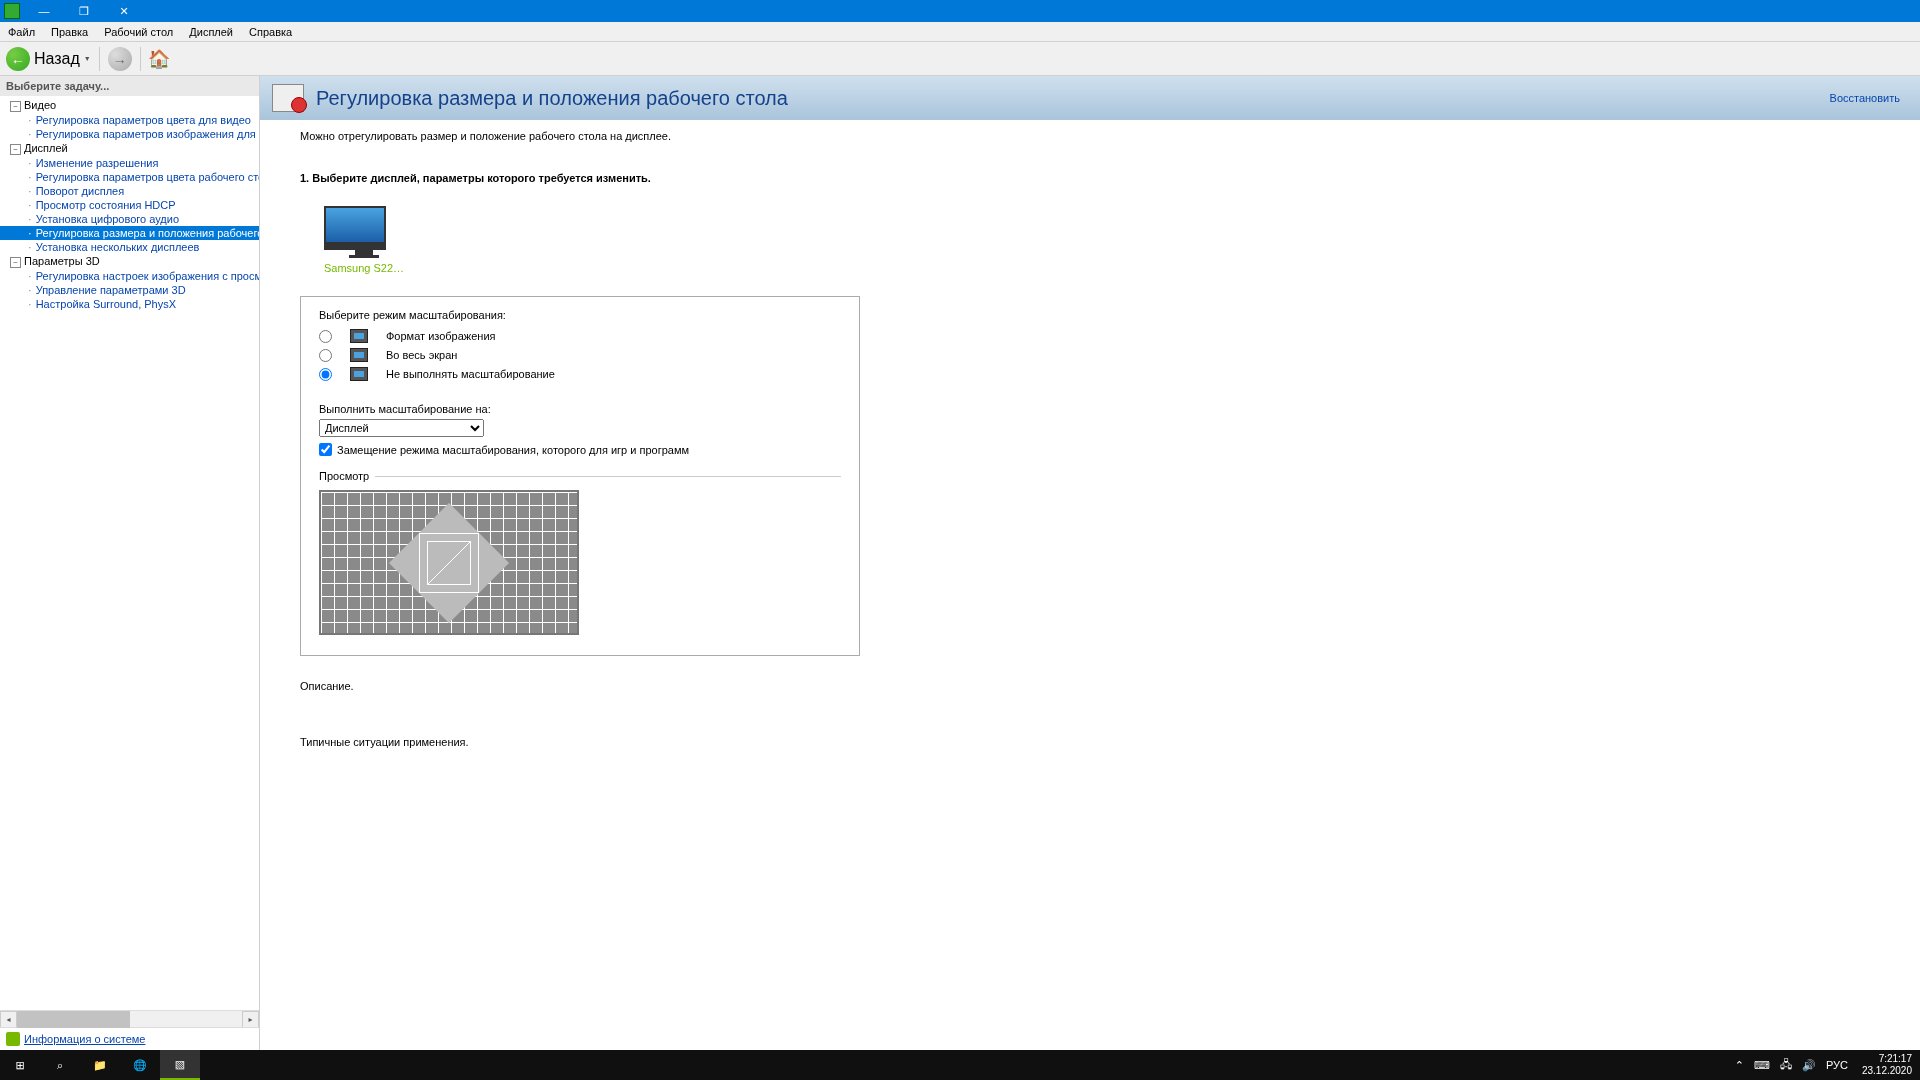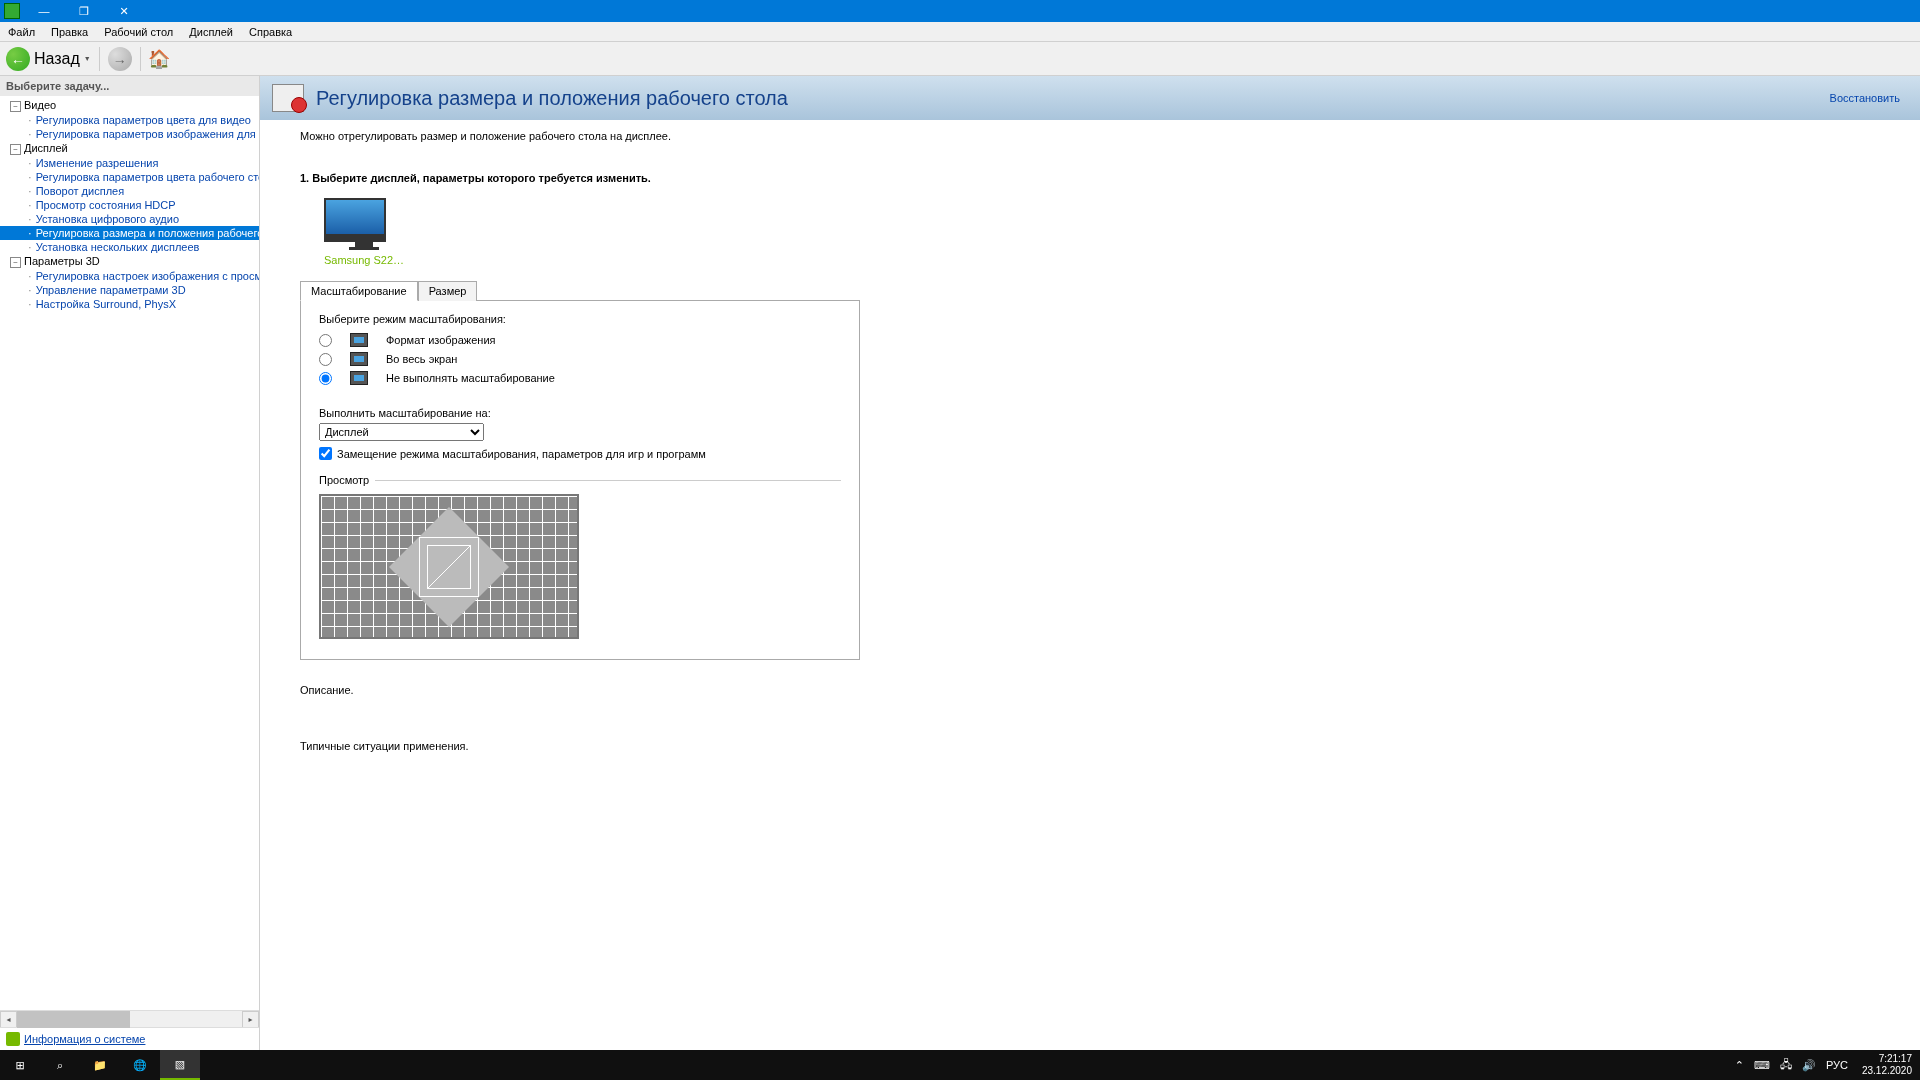--- a/index.html
+++ b/index.html
@@ -51,21 +51,21 @@
 .main { flex: 1; display: flex; flex-direction: column; overflow: hidden; }
 .page-hdr { height: 44px; background: linear-gradient(#cfe0ee, #a9c4db); display: flex; align-items: center; padding: 0 12px; gap: 12px; }
 .page-hdr-icon { width: 32px; height: 28px; background: #efefef; border: 1px solid #888; position: relative; }
 .page-hdr-icon::after { content:""; position:absolute; bottom:-2px; right:-4px; width:14px; height:14px; background:#d33; border-radius:50%; border:1px solid #900;}
 .page-title { color: #15428b; font-size: 20px; font-weight: 400; flex: 1; }
 .page-restore { color: #0645ad; font-size: 11px; padding-right: 8px; }
 .content { flex: 1; overflow: auto; padding: 10px 40px 20px 40px; font-size: 11px; color: #000; }
 .intro { margin-bottom: 30px; }
 .step-hdr { font-weight: 700; margin: 16px 0 10px 0; }
 
-.monitor-tile { display: inline-block; text-align: right; margin: 4px 24px; }
+.monitor-tile { display: inline-block; text-align: right; margin: 12px 24px; }
 .monitor-img { width: 62px; height: 44px; background: linear-gradient(#4aa3e0,#1b5fa8); border: 2px solid #333; border-bottom: 8px solid #333; position: relative; }
 .monitor-stand { width: 18px; height: 5px; background: #333; margin: 0 auto; }
 .monitor-stand2 { width: 30px; height: 3px; background: #333; margin: 0 auto; }
 .monitor-label { color: #76b900; font-size: 11px; margin-top: 4px; }
 
 .tabs { margin-top: 10px; }
 .tab-row { display: flex; }
 .tab { border: 1px solid #aaa; border-bottom: none; padding: 3px 10px; font-size: 11px; background: #fff; position: relative; top: 1px; }
 .tab.active { background: #fff; z-index: 2; border-bottom: 1px solid #fff;}
 .tab.inactive { background: #f3f3f3; }
@@ -188,24 +188,20 @@
 
       <div class="step-hdr">1. Выберите дисплей, параметры которого требуется изменить.</div>
       <div class="monitor-tile">
         <div class="monitor-img"></div>
         <div class="monitor-stand"></div><div class="monitor-stand2"></div>
         <div class="monitor-label">Samsung S22…</div>
       </div>
 
 
       <div class="tabs">
-        <div class="tab-row">
-          <div class="tab active">Масштабирование</div>
-          <div class="tab inactive">Размер</div>
-        </div>
         <div class="tab-body">
           <div class="opt-label">Выберите режим масштабирования:</div>
 
           <label class="radio-row">
             <input type="radio" name="scale" style="">
               <span class="scale-icon"></span>
             <span>Формат изображения</span>
           </label>
           <label class="radio-row">
             <input type="radio" name="scale" style="">
@@ -219,21 +215,21 @@
           </label>
 
           <div style="margin-top:22px">Выполнить масштабирование на:</div>
           <div class="sel">
             <select>
               <option>Дисплей</option>
             </select>
           </div>
           <label class="chk-row">
             <input type="checkbox" checked="" style="">
-            <span>Замещение режима масштабирования, параметров для игр и программ</span>
+            <span>Замещение режима масштабирования, которого для игр и программ</span>
           </label>
 
           <div class="fieldset-label">
             <span>Просмотр</span>
               <span class="line"></span>
           </div>
           <div class="preview-row">
             <div class="preview-grid">
               <div class="wing t"></div>
                 <div class="wing b"></div>

